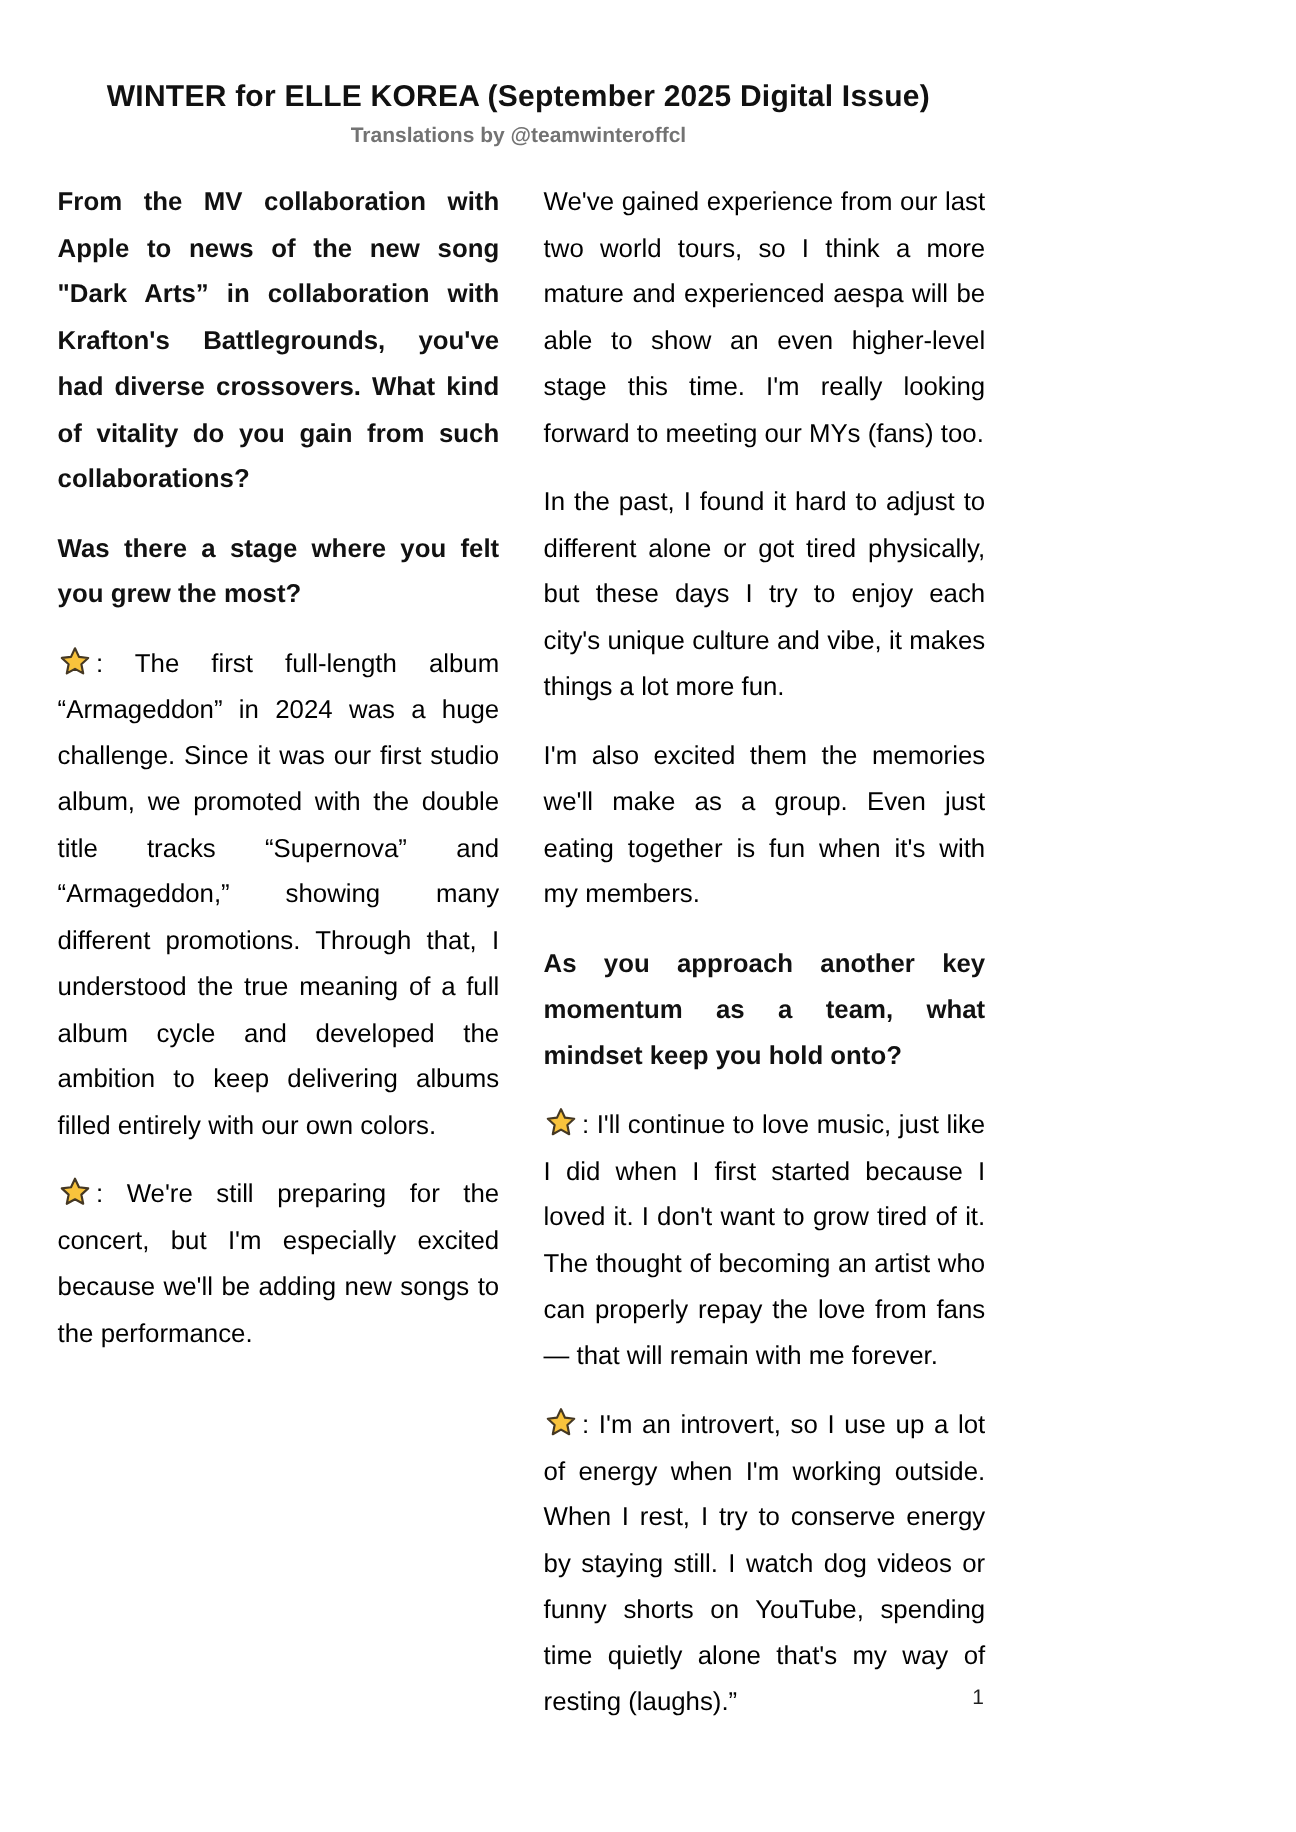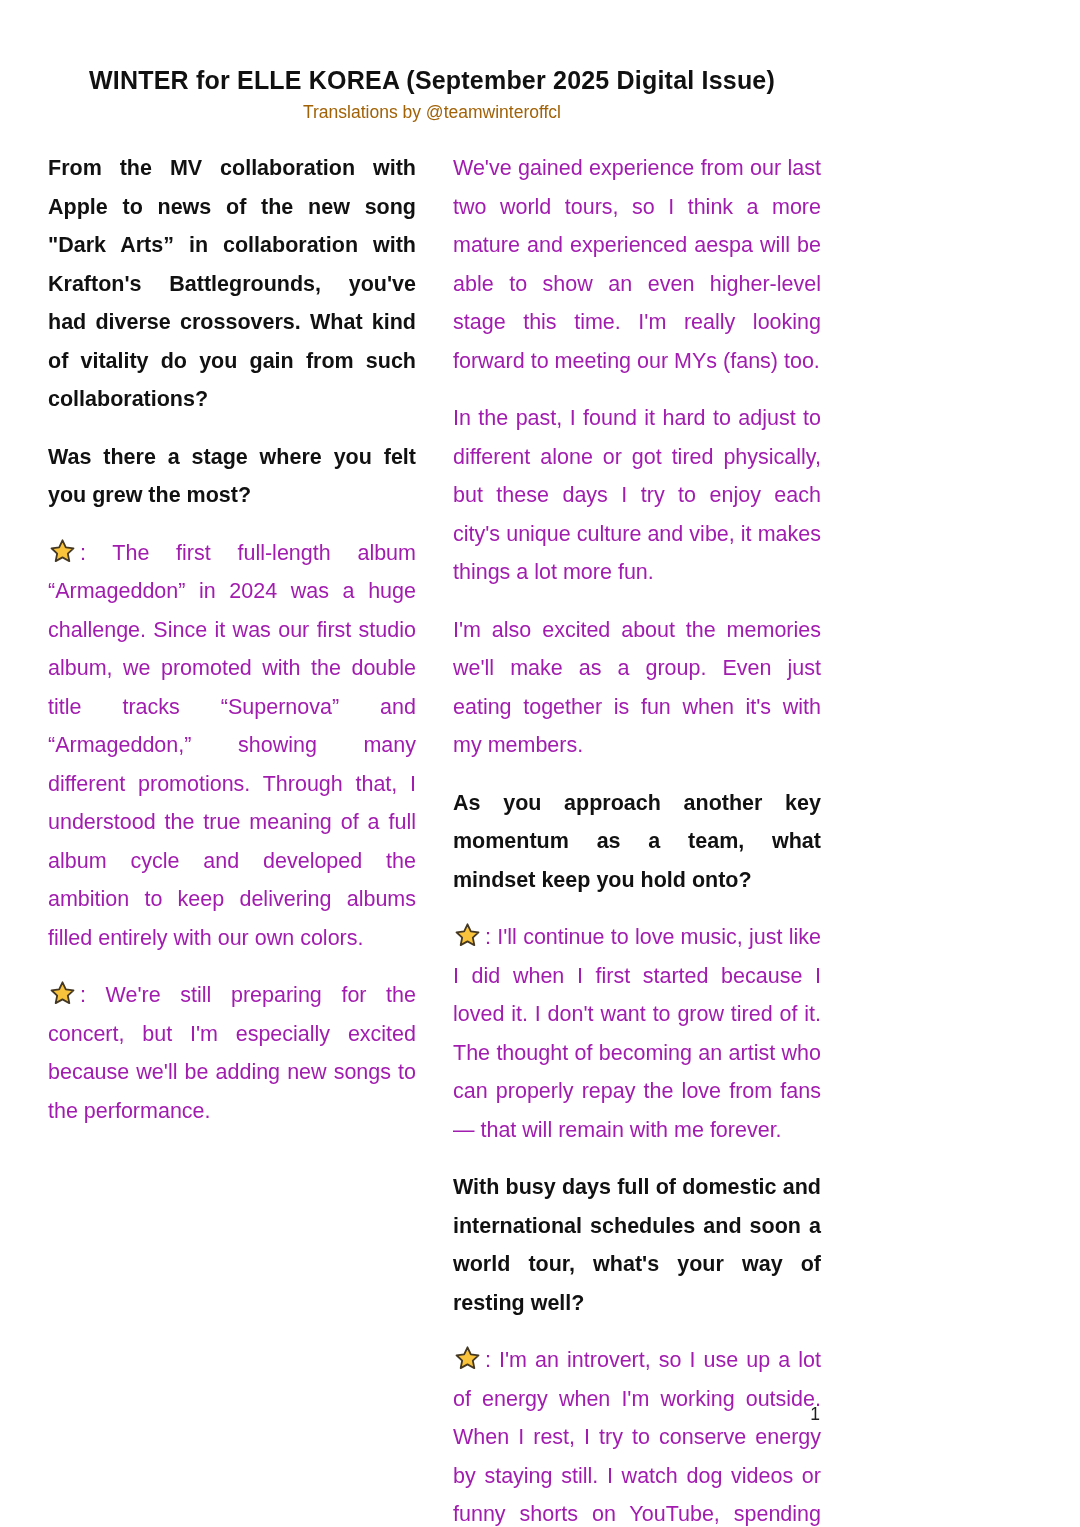--- a/index.html
+++ b/index.html
@@ -23,22 +23,22 @@
   }
   .doc-title {
     font-size: 25px;
     font-weight: 700;
     color: #111111;
     letter-spacing: 0.2px;
     margin: 0;
   }
   .doc-subtitle {
     font-size: 17.5px;
-    font-weight: 400;
-    color: #a16207;
+    font-weight: 700;
+    color: #737373;
     margin: 7px 0 0 0;
   }
   .columns {
     display: flex;
     gap: 37px;
     padding: 26px 43px 0 48px;
     box-sizing: border-box;
   }
   .column {
     flex: 1 1 0;
@@ -49,21 +49,21 @@
     line-height: 38.5px;
     text-align: justify;
     margin: 0 0 19px 0;
   }
   .question {
     font-weight: 700;
     color: #111111;
   }
   .answer-text, .paragraph {
     font-weight: 400;
-    color: #a21caf;
+    color: #000000;
   }
   .star {
     display: inline-block;
     width: 29px;
     height: 29px;
     vertical-align: -6px;
     margin-right: 3px;
   }
   .star svg {
     width: 100%;
@@ -97,26 +97,25 @@
               <path d="M12 2.7l2.75 5.9 6.35.75-4.7 4.35 1.25 6.3L12 16.85 6.35 19.99l1.25-6.3-4.7-4.35 6.35-.75z" fill="#F9C33C" stroke="#453823" stroke-width="1.5" stroke-linejoin="round"></path>
             </svg></span><span class="answer-text">: The first full-length album “Armageddon” in 2024 was a huge challenge. Since it was our first studio album, we promoted with the double title tracks “Supernova” and “Armageddon,” showing many different promotions. Through that, I understood the true meaning of a full album cycle and developed the ambition to keep delivering albums filled entirely with our own colors.</span></p>
       <p class="answer"><span class="star"><svg viewBox="0 0 24 24">
               <path d="M12 2.7l2.75 5.9 6.35.75-4.7 4.35 1.25 6.3L12 16.85 6.35 19.99l1.25-6.3-4.7-4.35 6.35-.75z" fill="#F9C33C" stroke="#453823" stroke-width="1.5" stroke-linejoin="round"></path>
             </svg></span><span class="answer-text">: We're still preparing for the concert, but I'm especially excited because we'll be adding new songs to the performance.</span></p>
     </div>
 
     <div class="column">
       <p class="paragraph">We've gained experience from our last two world tours, so I think a more mature and experienced aespa will be able to show an even higher-level stage this time. I'm really looking forward to meeting our MYs (fans) too.</p>
       <p class="paragraph">In the past, I found it hard to adjust to different alone or got tired physically, but these days I try to enjoy each city's unique culture and vibe, it makes things a lot more fun.</p>
-      <p class="paragraph">I'm also excited about the memories we'll make as a group. Even just eating together is fun when it's with my members.</p>
+      <p class="paragraph">I'm also excited them the memories we'll make as a group. Even just eating together is fun when it's with my members.</p>
       <p class="question">As you approach another key momentum as a team, what mindset keep you hold onto?</p>
       <p class="answer"><span class="star"><svg viewBox="0 0 24 24">
               <path d="M12 2.7l2.75 5.9 6.35.75-4.7 4.35 1.25 6.3L12 16.85 6.35 19.99l1.25-6.3-4.7-4.35 6.35-.75z" fill="#F9C33C" stroke="#453823" stroke-width="1.5" stroke-linejoin="round"></path>
             </svg></span><span class="answer-text">: I'll continue to love music, just like I did when I first started because I loved it. I don't want to grow tired of it. The thought of becoming an artist who can properly repay the love from fans — that will remain with me forever.</span></p>
-      <p class="question">With busy days full of domestic and international schedules and soon a world tour, what's your way of resting well?</p>
       <p class="answer"><span class="star"><svg viewBox="0 0 24 24">
               <path d="M12 2.7l2.75 5.9 6.35.75-4.7 4.35 1.25 6.3L12 16.85 6.35 19.99l1.25-6.3-4.7-4.35 6.35-.75z" fill="#F9C33C" stroke="#453823" stroke-width="1.5" stroke-linejoin="round"></path>
             </svg></span><span class="answer-text">: I'm an introvert, so I use up a lot of energy when I'm working outside. When I rest, I try to conserve energy by staying still. I watch dog videos or funny shorts on YouTube, spending time quietly alone that's my way of resting (laughs).”</span></p>
     </div>
 
   </div>
 
   <div class="page-number">1</div>
 
 </div>

